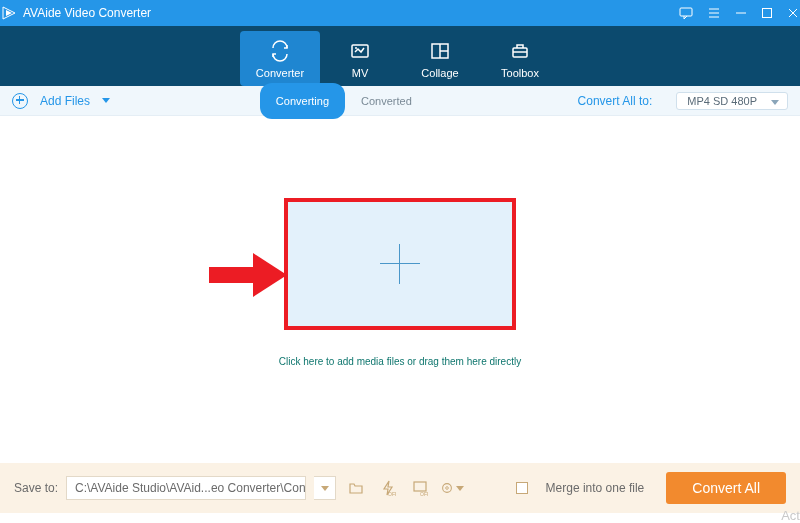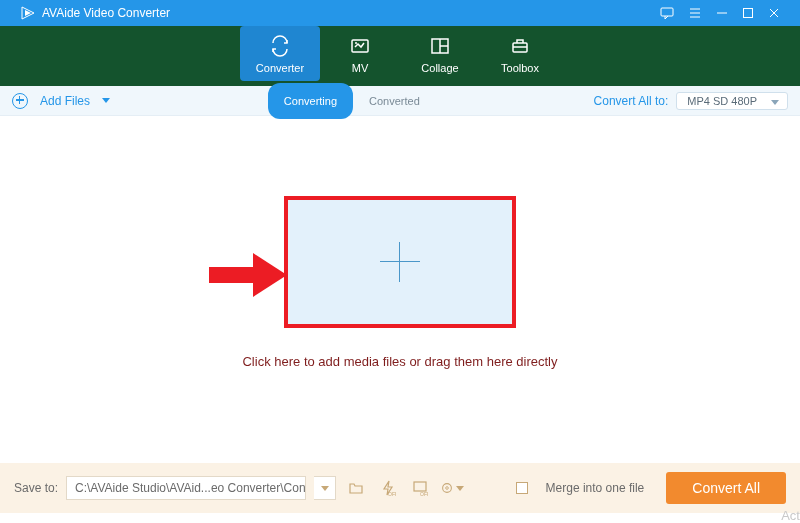--- a/index.html
+++ b/index.html
@@ -1,53 +1,53 @@
 <!DOCTYPE html>
 <html><head>
 <meta charset="utf-8">
 <style>
   * { margin: 0; padding: 0; box-sizing: border-box; font-family: "Segoe UI", Arial, sans-serif; }
   body { width: 800px; height: 523px; background: #fff; overflow: hidden; position: relative; }
 
   
-  .titlebar { height: 26px; background: #2596e8; color: #fff; display: flex; align-items: center; padding: 0 20px; font-size: 12px; justify-content: space-between; }
+  .titlebar { height: 26px; background: #2596e8; color: #fff; display: flex; align-items: center; padding: 0 1px; font-size: 12px; justify-content: space-between; }
   .title-left { display: flex; align-items: center; gap: 6px; }
   .title-right { display: flex; align-items: center; gap: 14px; }
   .title-right svg, .title-right .win-btn { cursor: pointer; }
   .logo-tri { width: 16px; height: 16px; }
 
   
-  .tabbar { height: 60px; background: #14532d; display: flex; justify-content: center; align-items: flex-start; }
+  .tabbar { height: 60px; background: #0c4a6e; display: flex; justify-content: center; align-items: flex-end; }
   .tab { width: 80px; height: 55px; display: flex; flex-direction: column; align-items: center; justify-content: center; color: #fff; font-size: 11px; gap: 4px; border-radius: 4px; cursor: pointer; }
   .tab.active { background: #1f86d1; }
   .tab .icon-wrap { height: 24px; display: flex; align-items: center; justify-content: center; }
 
   
   .toolbar { height: 30px; background: #f0f7fc; display: flex; align-items: center; padding: 0 12px; font-size: 12px; color: #2596e8; justify-content: space-between; border-bottom: 1px solid #e5eef5; }
   .add-files { display: flex; align-items: center; gap: 12px; cursor: pointer; }
   .add-files .plus-circ { width: 16px; height: 16px; border: 1.5px solid #2596e8; border-radius: 50%; position: relative; }
   .add-files .plus-circ::before, .add-files .plus-circ::after { content: ""; position: absolute; background: #2596e8; }
   .add-files .plus-circ::before { width: 8px; height: 1.5px; left: 2.5px; top: 5.5px; }
   .add-files .plus-circ::after { width: 1.5px; height: 8px; left: 5.5px; top: 2.5px; }
   .chev-down { width: 0; height: 0; border-left: 4px solid transparent; border-right: 4px solid transparent; border-top: 5px solid #2596e8; }
   .center-tabs { display: flex; align-items: center; gap: 0; }
   .pill { background: #2596e8; color: #fff; padding: 12px 16px; border-radius: 12px; font-size: 11px; cursor: pointer; }
   .plain-tab { color: #7a8a96; padding: 3px 16px; font-size: 11px; cursor: pointer; }
   .convert-all { display: flex; align-items: center; gap: 8px; }
-  .format-sel { background: #fff; border: 1px solid #d0e0ec; padding: 2px 30px 2px 10px; font-size: 11px; color: #5a6b78; border-radius: 3px; position: relative; cursor: pointer; }
+  .format-sel { background: #fff; border: 1px solid #d0e0ec; padding: 2px 30px 2px 10px; font-size: 11px; color: #5a6b78; border-radius: 3px; position: relative; cursor: pointer; margin-left: 16px; }
   .format-sel .chev-down { position: absolute; right: 8px; top: 7px; border-top-color: #8aa5b9; }
 
   
   .main { position: absolute; top: 116px; bottom: 75px; left: 0; right: 0; display: flex; flex-direction: column; align-items: center; justify-content: center; }
   .dropzone { width: 232px; height: 132px; border: 4px solid #ec1c24; background: #e3f1fb; display: flex; align-items: center; justify-content: center; cursor: pointer; }
   .big-plus { width: 40px; height: 40px; position: relative; }
   .big-plus::before, .big-plus::after { content: ""; position: absolute; background: #4a97c9; }
   .big-plus::before { width: 40px; height: 1px; top: 19px; left: 0; }
   .big-plus::after { width: 1px; height: 40px; left: 19px; top: 0; }
-  .hint { margin-top: 26px; font-size: 13px; color: #7f1d1d; }
+  .hint { margin-top: 26px; font-size: 10px; color: #0f766e; }
 
   .arrow-annot { position: absolute; left: 209px; top: 253px; }
 
   
   .bottom { position: absolute; bottom: 10px; left: 0; right: 0; height: 50px; background: #fbf2e5; display: flex; align-items: center; padding: 0 14px; font-size: 12px; color: #6b6b6b; gap: 8px; }
   .path-box { flex: 0 0 auto; width: 240px; border: 1px solid #e3d9c8; background: #fff; height: 24px; display: flex; align-items: center; padding: 0 8px; color: #6b6b6b; overflow: hidden; white-space: nowrap; }
   .path-chev { width: 22px; height: 24px; border: 1px solid #e3d9c8; border-left: none; background: #fff; display: flex; align-items: center; justify-content: center; cursor: pointer; }
   .mini-btn { width: 24px; height: 24px; display: flex; align-items: center; justify-content: center; color: #c7a877; cursor: pointer; }
   .spacer { flex: 1; }
   .merge { display: flex; align-items: center; gap: 18px; cursor: pointer; }

